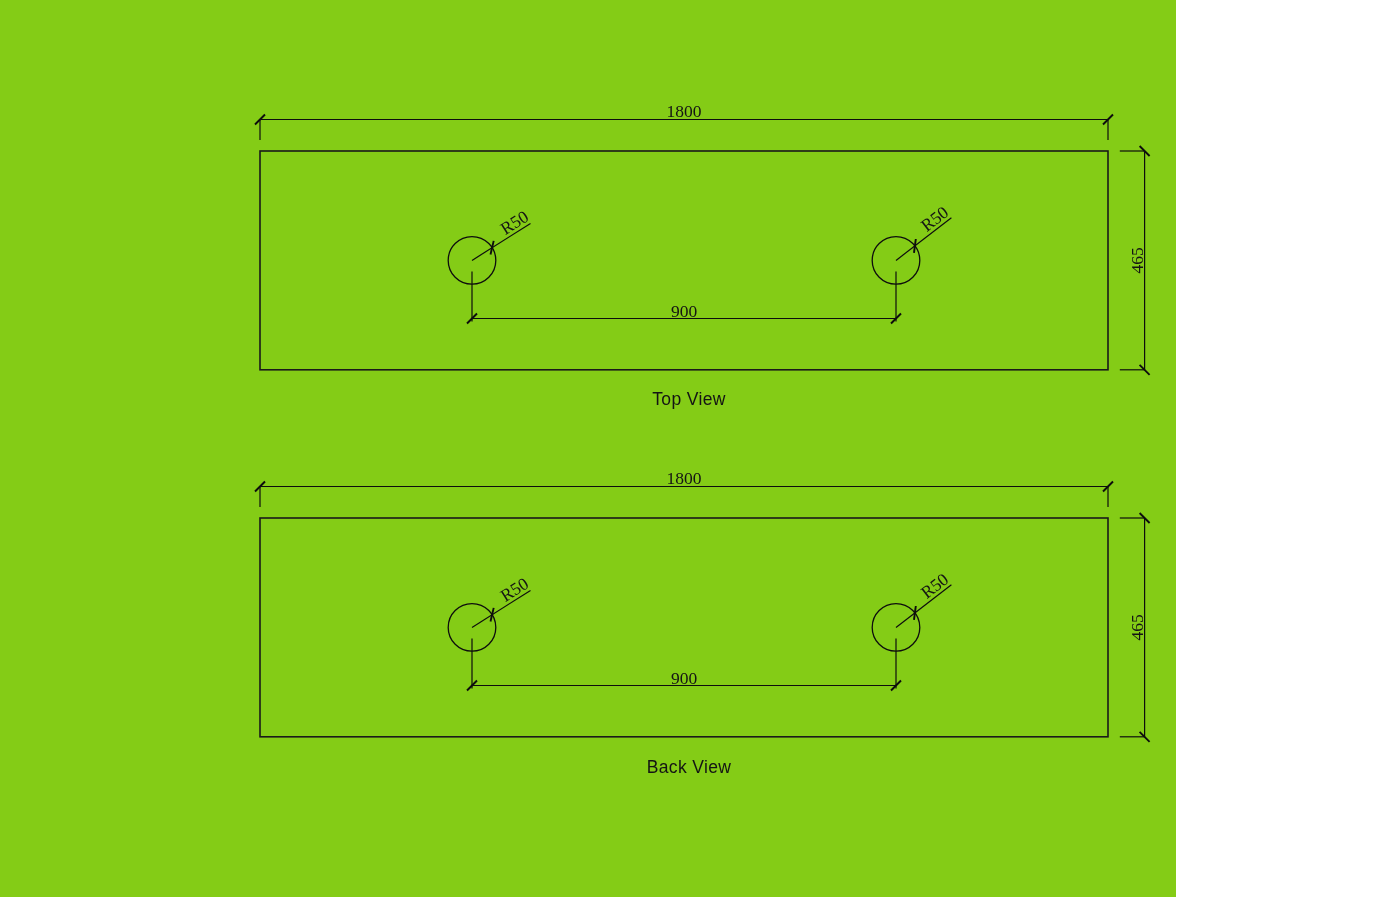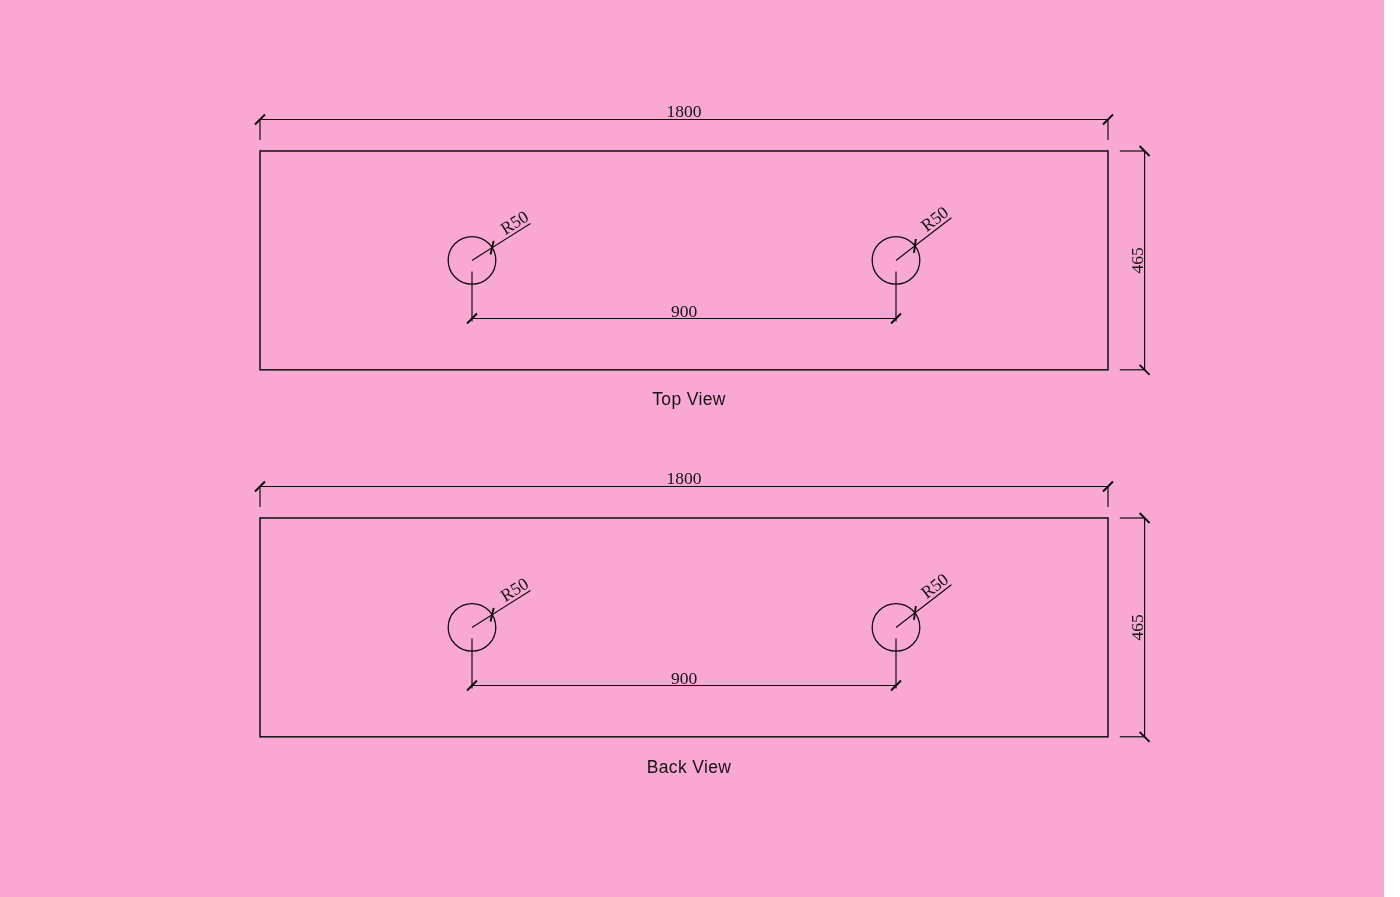--- a/index.html
+++ b/index.html
@@ -1,17 +1,17 @@
 <!DOCTYPE html>
 <html><head>
 <meta charset="utf-8">
 <title>Drawing</title>
 <style>
   html,body{margin:0;padding:0;background:#ffffff;}
-  .page{width:1384px;height:897px;position:relative;background:#f9a8d4;overflow:hidden;}
+  .page{width:1176px;height:897px;position:relative;background:#84cc16;overflow:hidden;}
   svg{display:block;}
   text{fill:#141414;}
   .dimnum{font-family:"Liberation Serif",serif;font-size:17.5px;}
   .viewlabel{font-family:"Liberation Sans",sans-serif;font-size:17.5px;letter-spacing:0.35px;}
 </style>
 </head>
 <body>
 <div class="page">
 <svg width="1400" height="897" viewBox="0 0 1400 897" fill="none">
 

